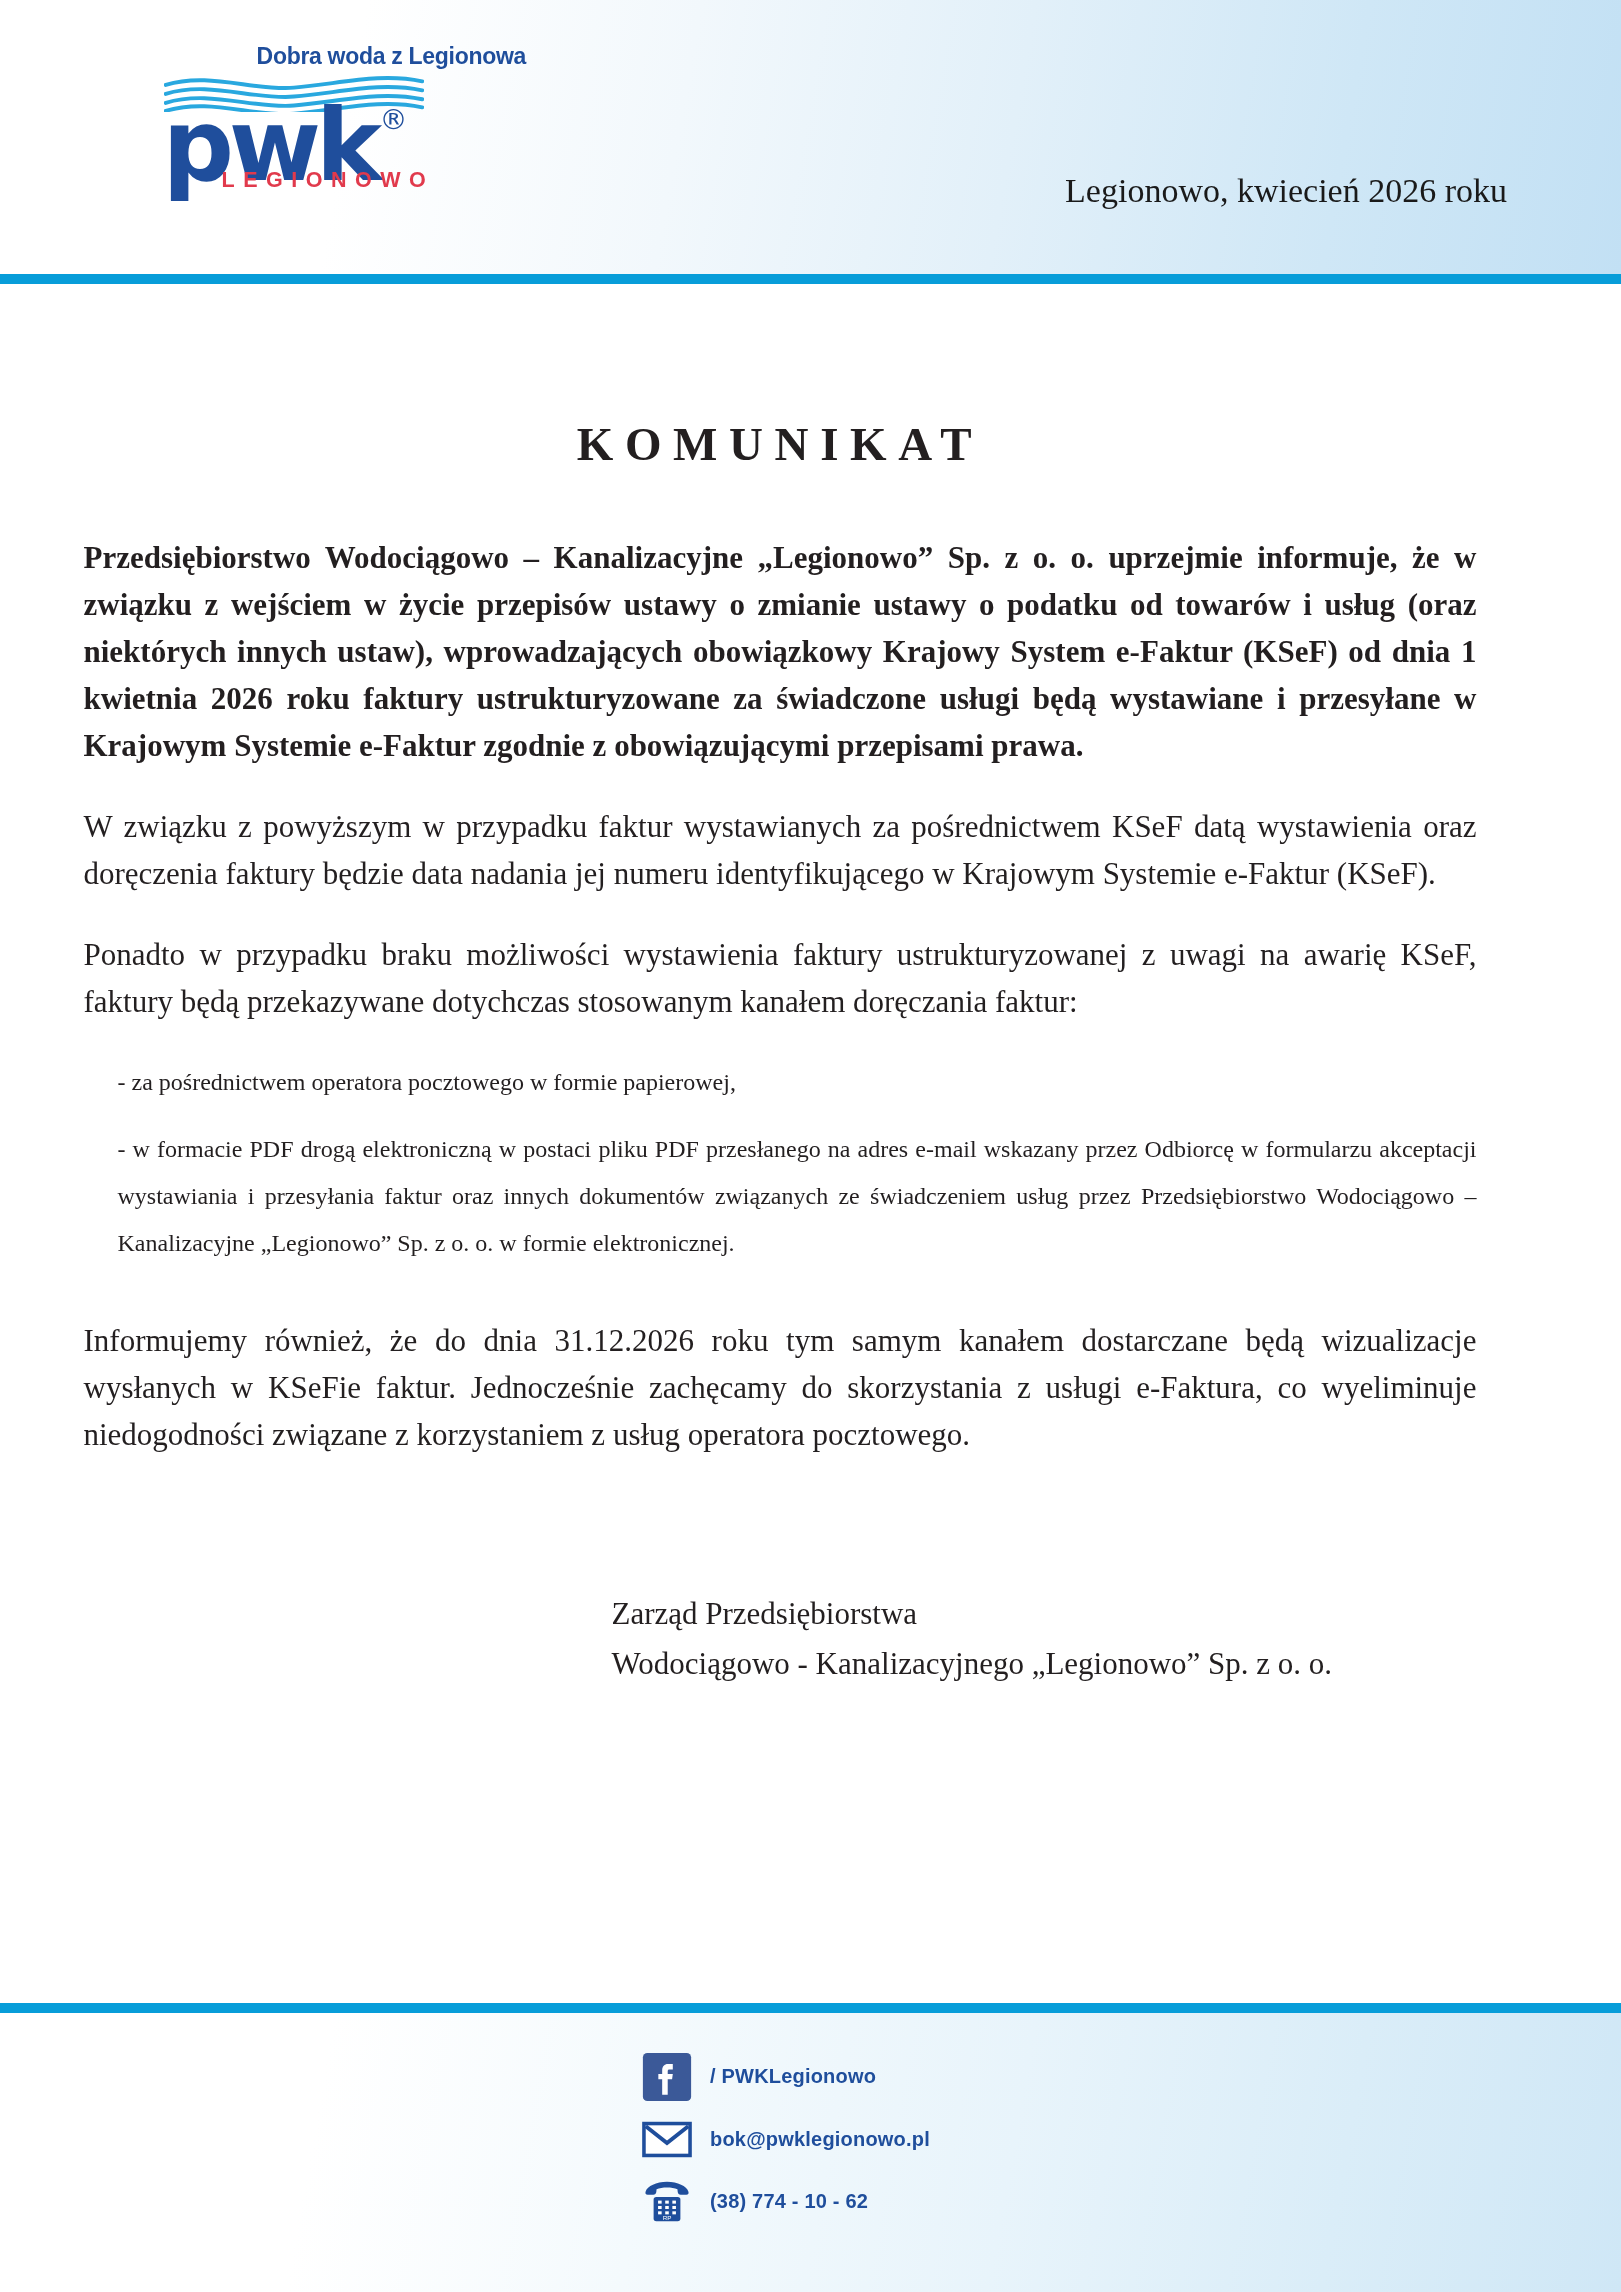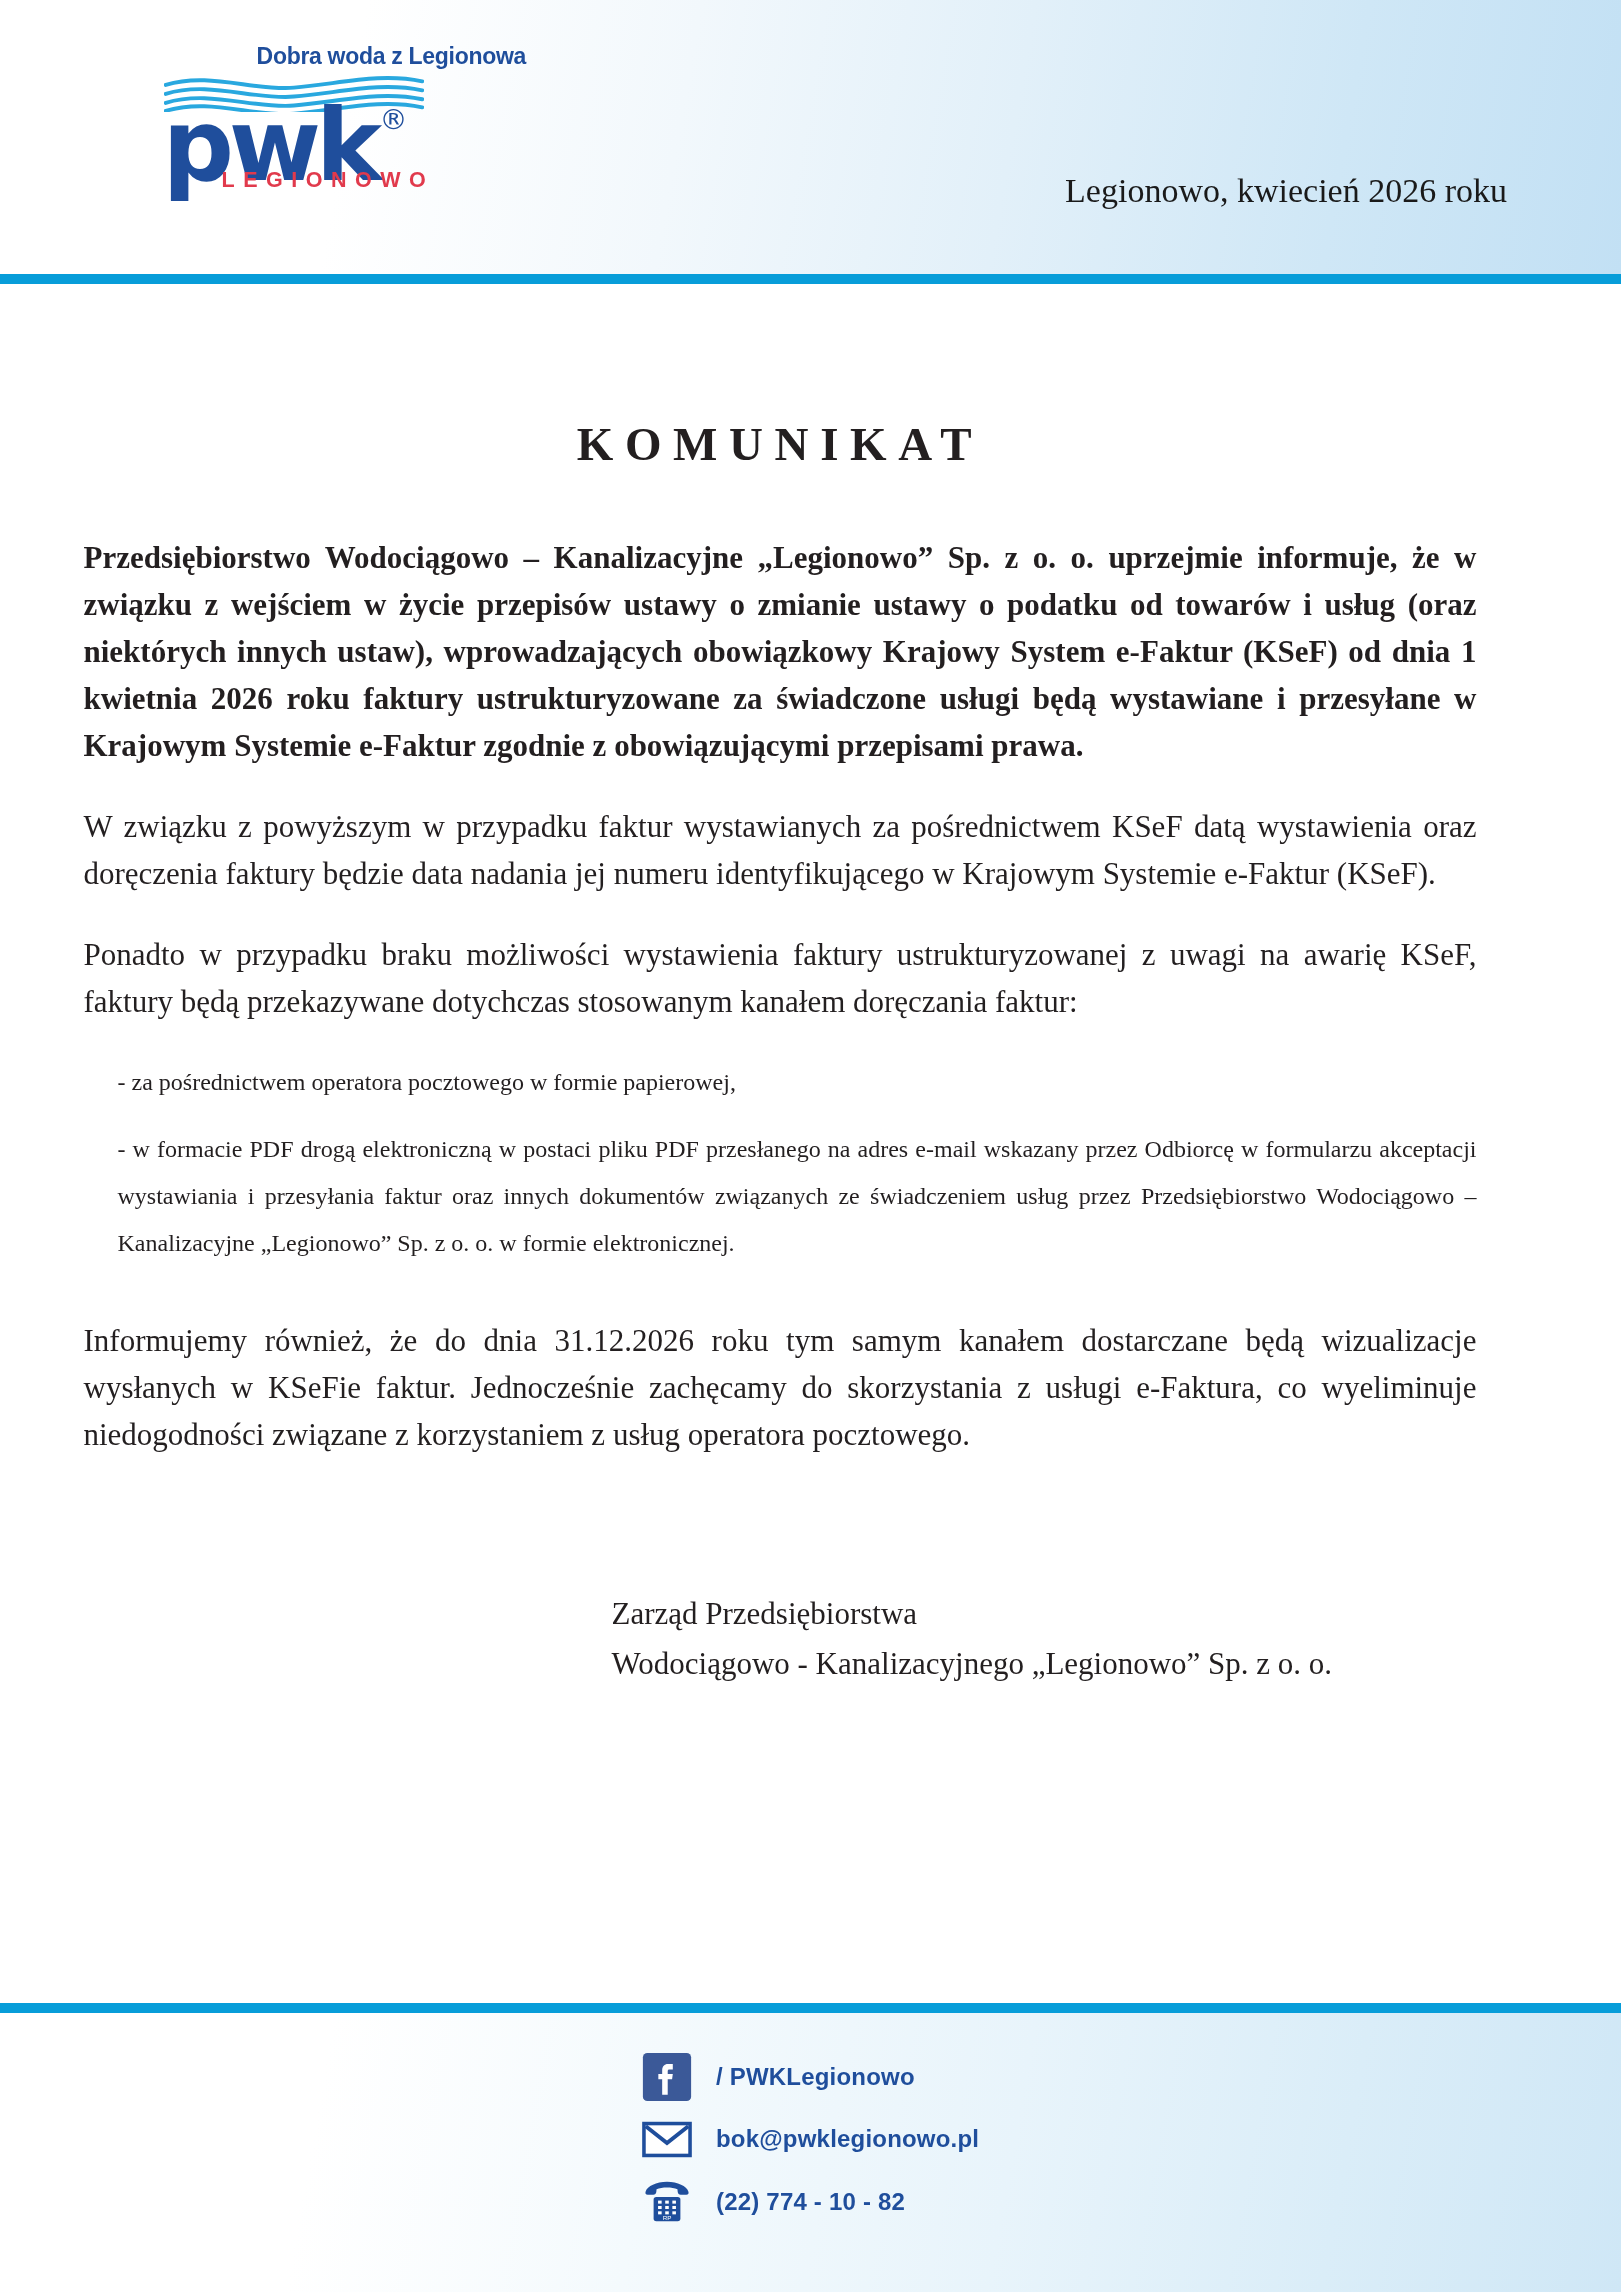--- a/index.html
+++ b/index.html
@@ -200,23 +200,23 @@
     width: 52px;
     height: 52px;
     display: flex;
     align-items: center;
     justify-content: center;
     flex: 0 0 52px;
   }
   .contact-text {
     font-family: "Liberation Sans", "DejaVu Sans", sans-serif;
     font-weight: bold;
-    font-size: 24px;
+    font-size: 20px;
     color: #1f4e9c;
-    margin-left: 23px;
+    margin-left: 17px;
     white-space: nowrap;
     letter-spacing: 0.2px;
   }
 </style>
 </head>
 <body>
 
 <div class="header">
 
   <div class="logo-block">
@@ -297,18 +297,18 @@
             <rect x="18" y="31" width="4" height="3.4"></rect>
             <rect x="26" y="31" width="4" height="3.4"></rect>
             <rect x="34" y="31" width="4" height="3.4"></rect>
             <rect x="18" y="37" width="4" height="3.4"></rect>
             <rect x="26" y="37" width="4" height="3.4"></rect>
             <rect x="34" y="37" width="4" height="3.4"></rect>
           </g>
           <text x="28" y="47" font-size="7" fill="#ffffff" text-anchor="middle" font-family="Liberation Sans, sans-serif">RP</text>
         </svg>
       </span>
-      <span class="contact-text">(22) 774 - 10 - 82</span>
+      <span class="contact-text">(38) 774 - 10 - 62</span>
     </div>
 
   </div>
 </div>
 
 
 </body></html>

